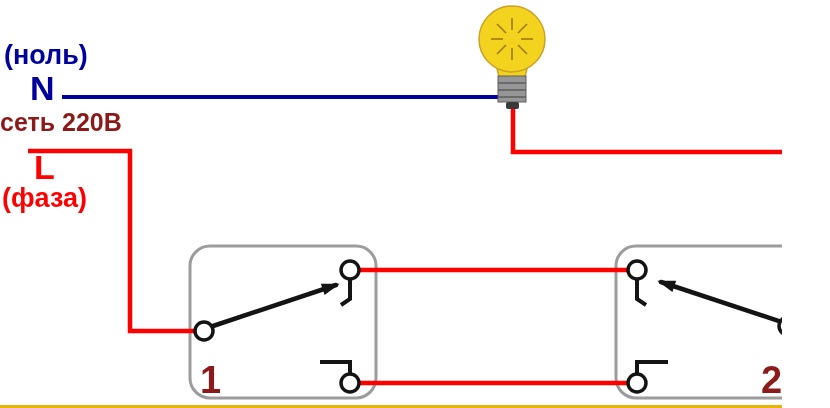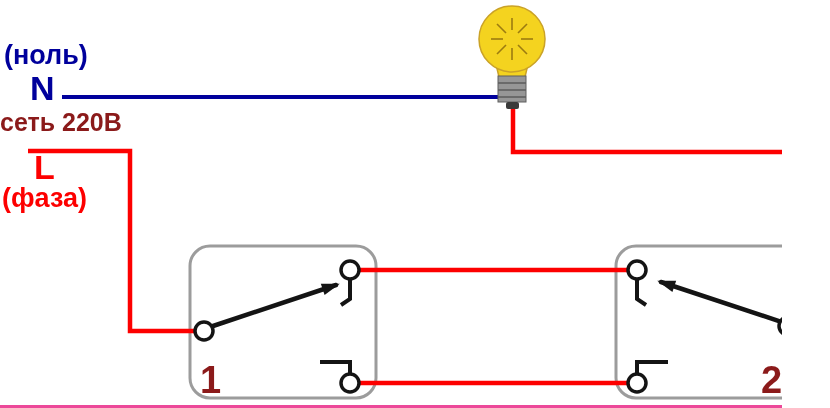--- a/index.html
+++ b/index.html
@@ -1,20 +1,20 @@
 <!DOCTYPE html>
 <html style="--background: #ffffff; --neutral: #00009c; --phase: #fd0000; --dark-red: #8b1a1a; --lever: #141414; --box-border: #9c9c9c; --terminal-ring: #141414; --bulb-glass: #f4d31f; --bulb-glass-edge: #caa227; --bulb-ray: #9c7c10; --bulb-base: #969696; --bulb-base-line: #5f5f5f; --bulb-tip: #3a3a3a;"><head>
 <meta charset="utf-8">
 <style>
   html,body{margin:0;padding:0;background:#fff;}
   .stage{
     position:relative;
     width:782px;height:408px;
     background:var(--background,#fff);
-    border-bottom:3px solid #ec4899;
+    border-bottom:3px solid #eab308;
     box-sizing:border-box;
     overflow:hidden;
   }
   svg{display:block;}
   .wire-neutral{stroke:var(--neutral);stroke-width:4;fill:none;}
   .wire-phase{stroke:var(--phase);stroke-width:4.5;fill:none;stroke-linejoin:miter;}
   .box{fill:#ffffff;stroke:var(--box-border);stroke-width:3;}
   .terminal{fill:#ffffff;stroke:var(--terminal-ring);stroke-width:3.5;}
   .lever{stroke:var(--lever);stroke-width:4.5;fill:none;stroke-linecap:round;}
   .contact{stroke:var(--lever);stroke-width:4;fill:none;stroke-linejoin:miter;stroke-linecap:butt;}

